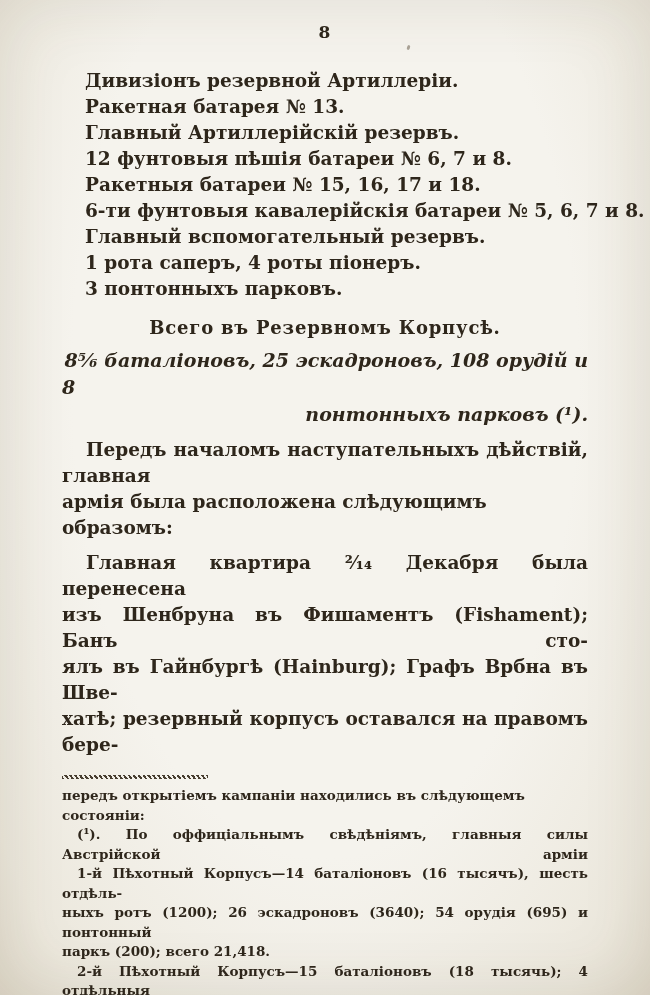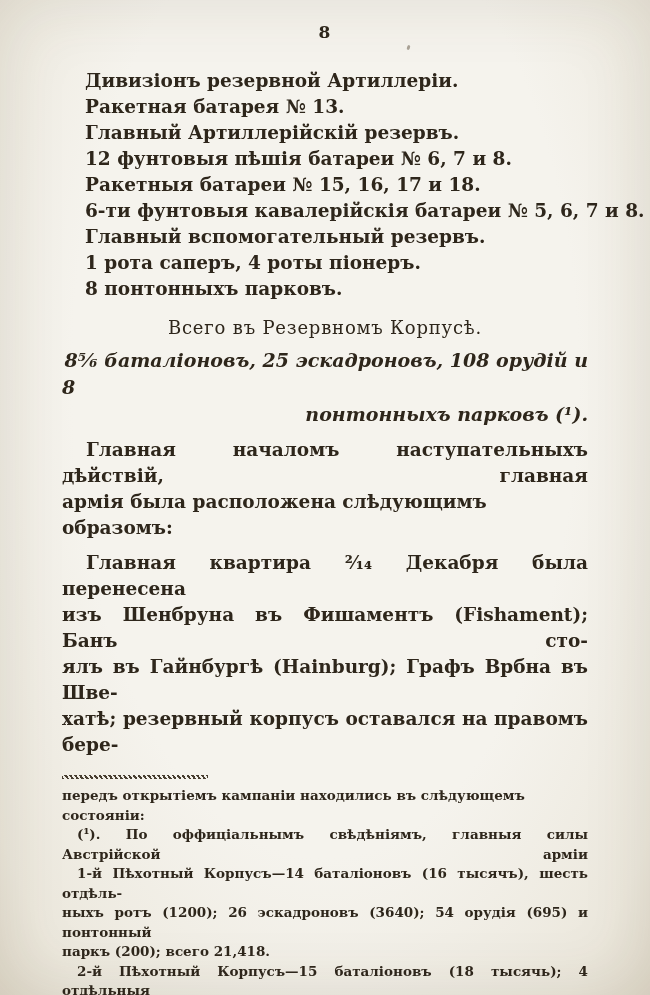--- a/index.html
+++ b/index.html
@@ -42,21 +42,21 @@
     font-weight: 700;
   }
   .line { min-height: 26px; }
   .jl { text-align: justify; text-align-last: justify; }
   .indent { text-indent: 24px; }
   .list { padding-left: 23px; }
   .list .line { white-space: nowrap; }
   .heading {
     margin-top: 13px;
     font-size: 18px;
-    font-weight: 400;
+    font-weight: 700;
     text-align: center;
     letter-spacing: 0.8px;
     line-height: 26px;
   }
   .summary {
     margin-top: 6px;
     font-style: italic;
     font-weight: 700;
     font-size: 19px;
     line-height: 27px;
@@ -90,32 +90,32 @@
 
     <div class="list">
       <div class="line">Дивизіонъ резервной Артиллеріи.</div>
       <div class="line">Ракетная батарея № 13.</div>
       <div class="line">Главный Артиллерійскій резервъ.</div>
       <div class="line">12 фунтовыя пѣшія батареи № 6, 7 и 8.</div>
       <div class="line">Ракетныя батареи № 15, 16, 17 и 18.</div>
       <div class="line">6-ти фунтовыя кавалерійскія батареи № 5, 6, 7 и 8.</div>
       <div class="line">Главный вспомогательный резервъ.</div>
       <div class="line">1 рота саперъ, 4 роты піонеръ.</div>
-      <div class="line">8 понтонныхъ парковъ.</div>
+      <div class="line">3 понтонныхъ парковъ.</div>
     </div>
 
     <h2 class="heading">Всего въ Резервномъ Корпусѣ.</h2>
 
     <div class="summary">
       <div class="line jl">8⁵⁄₆ баталіоновъ, 25 эскадроновъ, 108 орудій и 8</div>
       <div class="line">понтонныхъ парковъ (¹).</div>
     </div>
 
     <div class="para">
-      <div class="line jl indent">Главная началомъ наступательныхъ дѣйствій, главная</div>
+      <div class="line jl indent">Передъ началомъ наступательныхъ дѣйствій, главная</div>
       <div class="line">армія была расположена слѣдующимъ образомъ:</div>
     </div>
 
     <div class="para">
       <div class="line jl indent">Главная квартира ²⁄₁₄ Декабря была перенесена</div>
       <div class="line jl">изъ Шенбруна въ Фишаментъ (Fishament); Банъ сто-</div>
       <div class="line jl">ялъ въ Гайнбургѣ (Hainburg); Графъ Врбна въ Шве-</div>
       <div class="line jl">хатѣ; резервный корпусъ оставался на правомъ бере-</div>
     </div>
 

